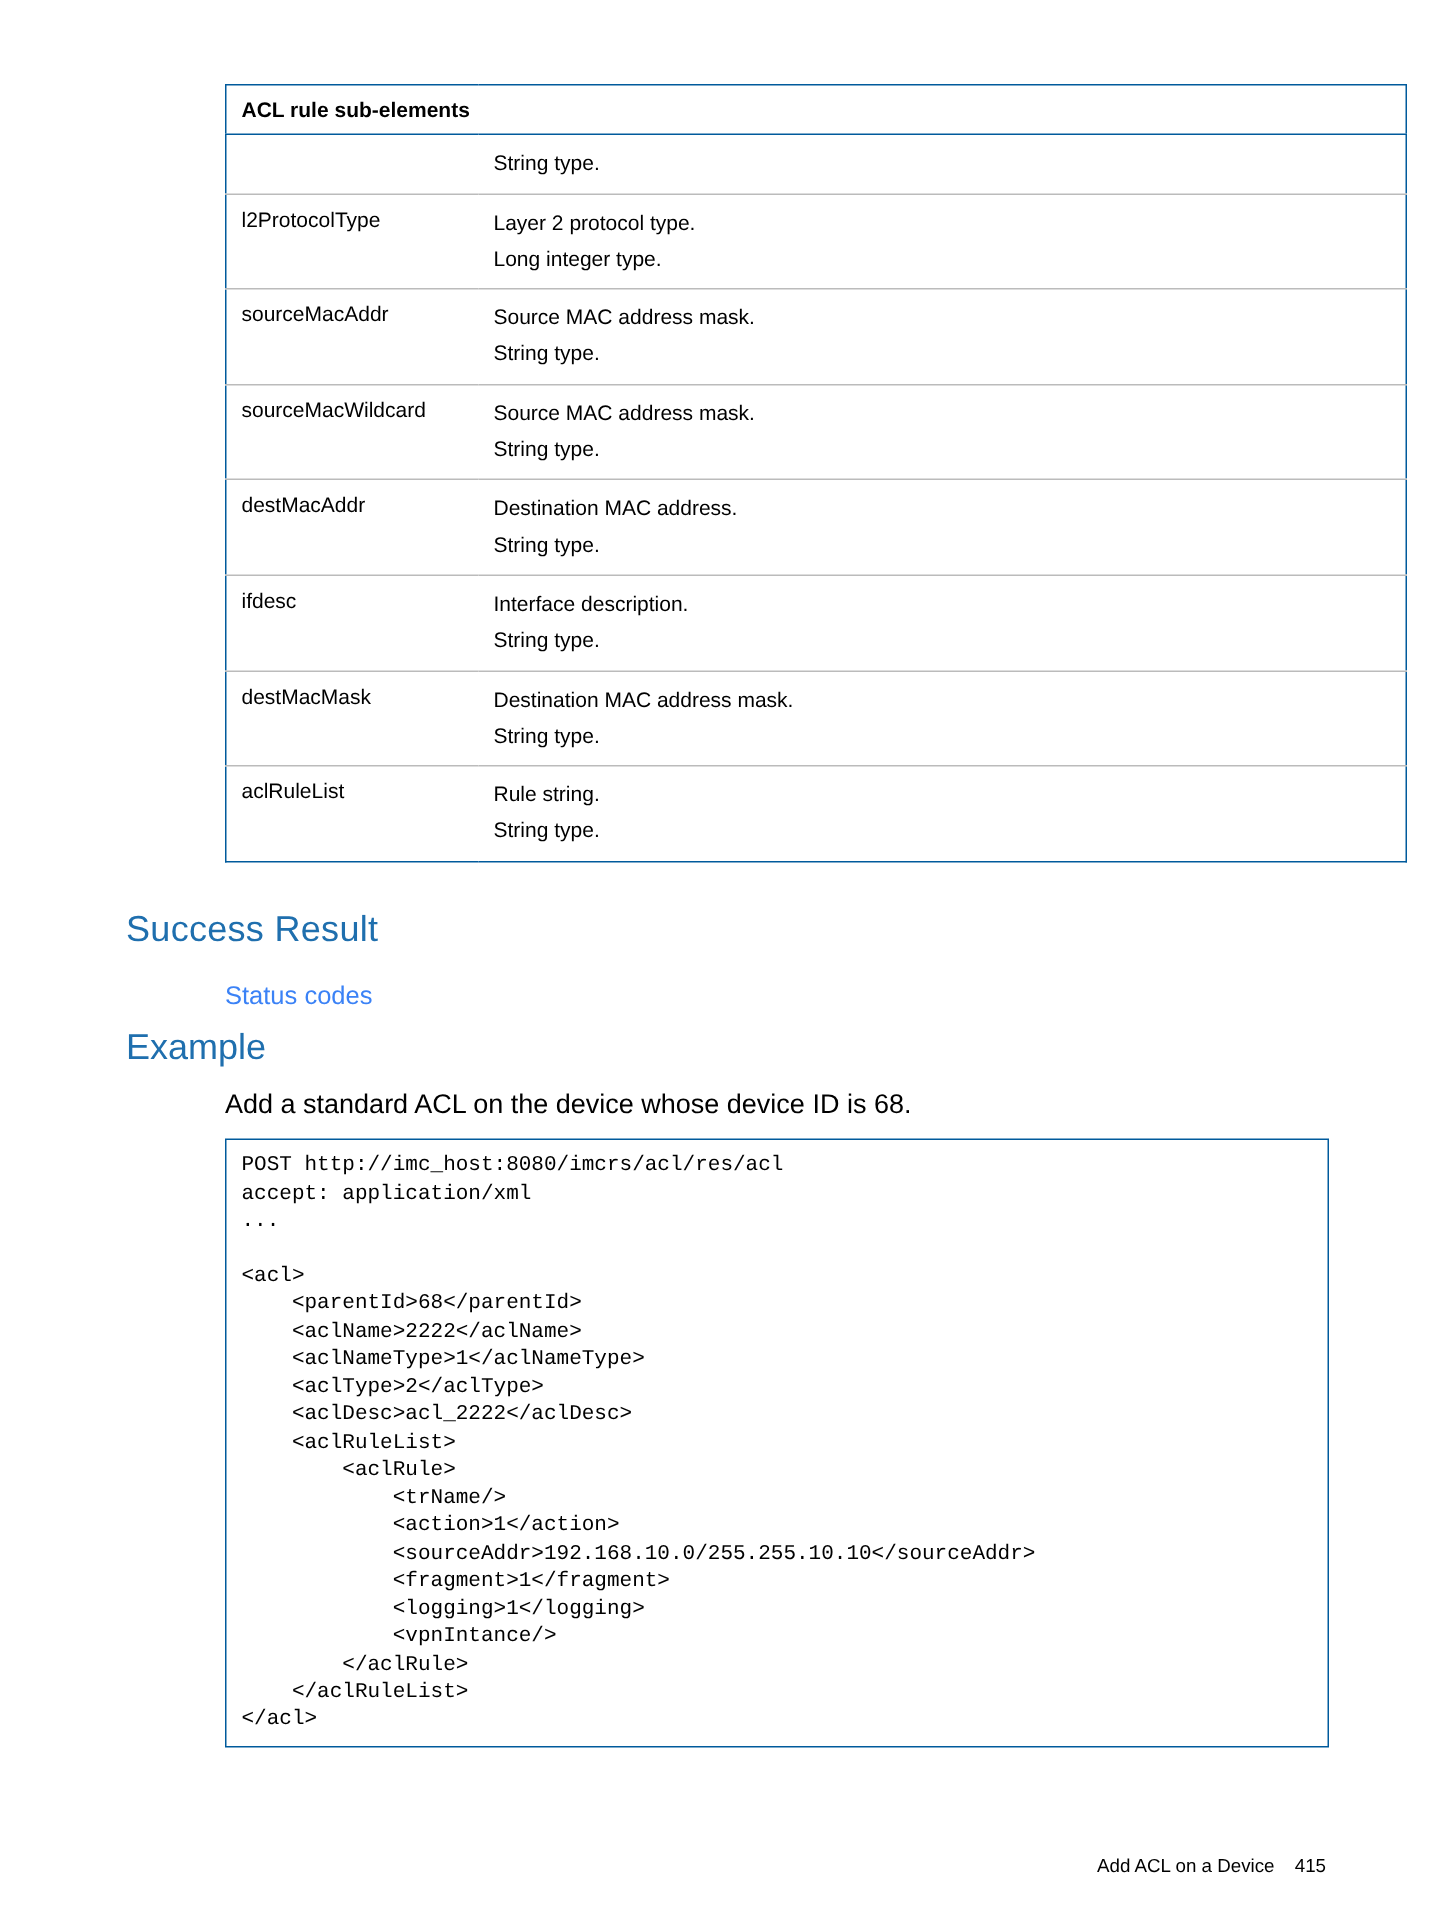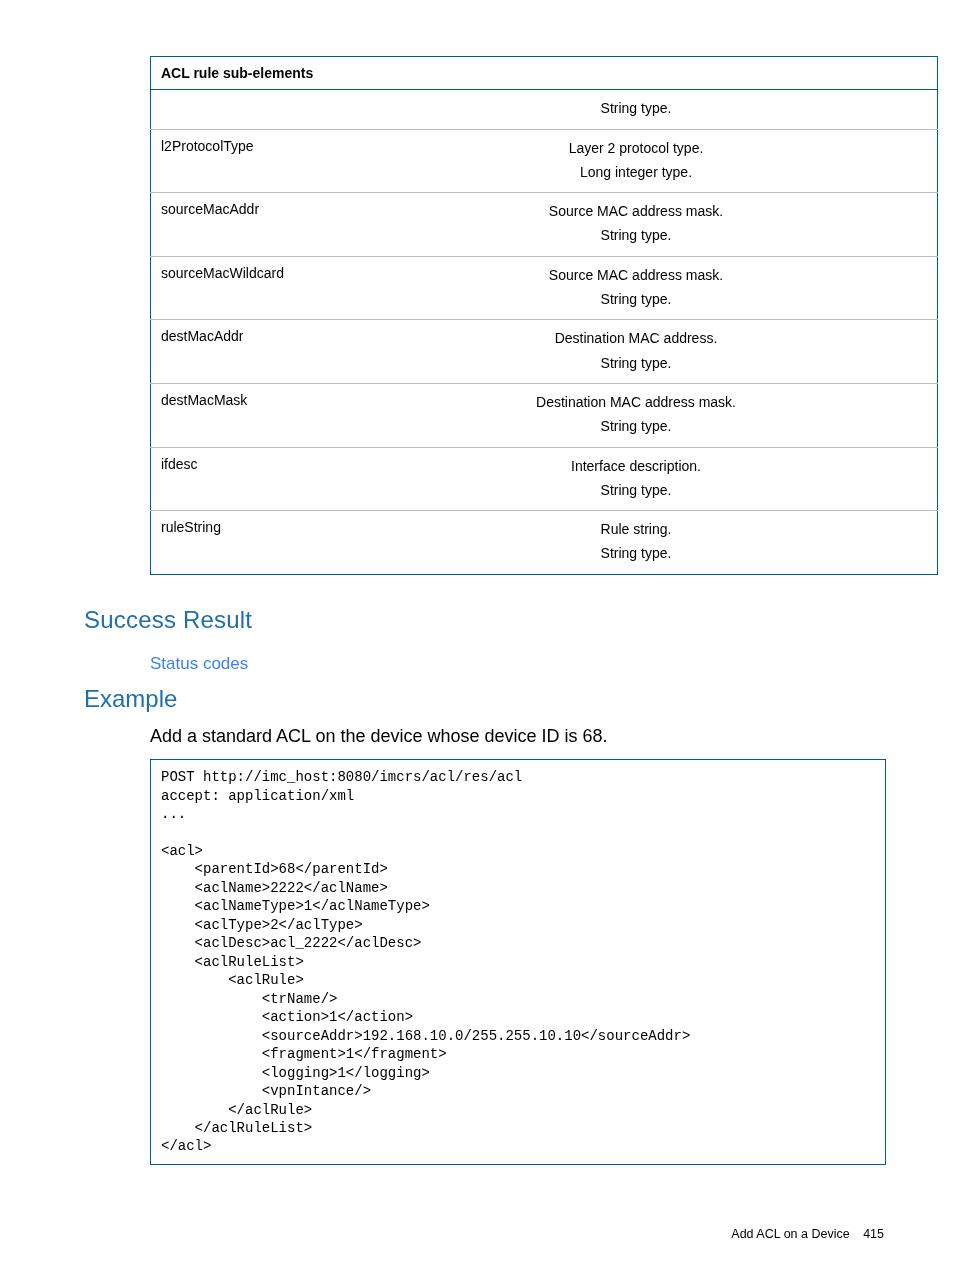--- a/index.html
+++ b/index.html
@@ -31,21 +31,21 @@
     padding: 6px 10px;
     border-bottom: 1px solid #005a9c;
   }
   table.acl td {
     padding: 6px 10px 6px 10px;
     vertical-align: top;
     border-top: 1px solid #bbb;
   }
   table.acl tr.first-row td { border-top: none; }
   table.acl td:first-child { width: 148px; }
-  table.acl td .line { display: block; margin: 2px 0 4px 16px; text-align: center; }
+  table.acl td .line { display: block; margin: 2px 0 4px 0; }
   h1.returned {
     color: #1f6fae;
     font-weight: 300;
     font-size: 24px;
     margin: 28px 0 6px 0;
     letter-spacing: 0.2px;
   }
   h2.sub {
     color: #3b82f6;
     font-weight: 400;
@@ -77,21 +77,21 @@
     padding: 8px 10px;
     font-family: "Courier New", monospace;
     font-size: 14px;
     line-height: 1.32;
     box-sizing: border-box;
     white-space: pre;
     overflow: hidden;
   }
   .footer {
     position: absolute;
-    bottom: 28px;
+    bottom: 18px;
     right: 70px;
     font-size: 12.5px;
   }
   .footer .pg { margin-left: 10px; }
 </style>
 </head>
 <body>
 
 <div class="page">
 
@@ -130,35 +130,35 @@
           </td>
       </tr>
       <tr>
         <td>destMacAddr</td>
         <td>
             <span class="line">Destination MAC address.</span>
             <span class="line">String type.</span>
           </td>
       </tr>
       <tr>
+        <td>ifdesc</td>
+        <td>
+            <span class="line">Interface description.</span>
+            <span class="line">String type.</span>
+          </td>
+      </tr>
+      <tr>
         <td>destMacMask</td>
         <td>
             <span class="line">Destination MAC address mask.</span>
             <span class="line">String type.</span>
           </td>
       </tr>
       <tr>
-        <td>ifdesc</td>
-        <td>
-            <span class="line">Interface description.</span>
-            <span class="line">String type.</span>
-          </td>
-      </tr>
-      <tr>
-        <td>ruleString</td>
+        <td>aclRuleList</td>
         <td>
             <span class="line">Rule string.</span>
             <span class="line">String type.</span>
           </td>
       </tr>
     </tbody>
   </table>
 
   <h1 class="returned">Success Result</h1>
   <h2 class="sub">Status codes</h2>

